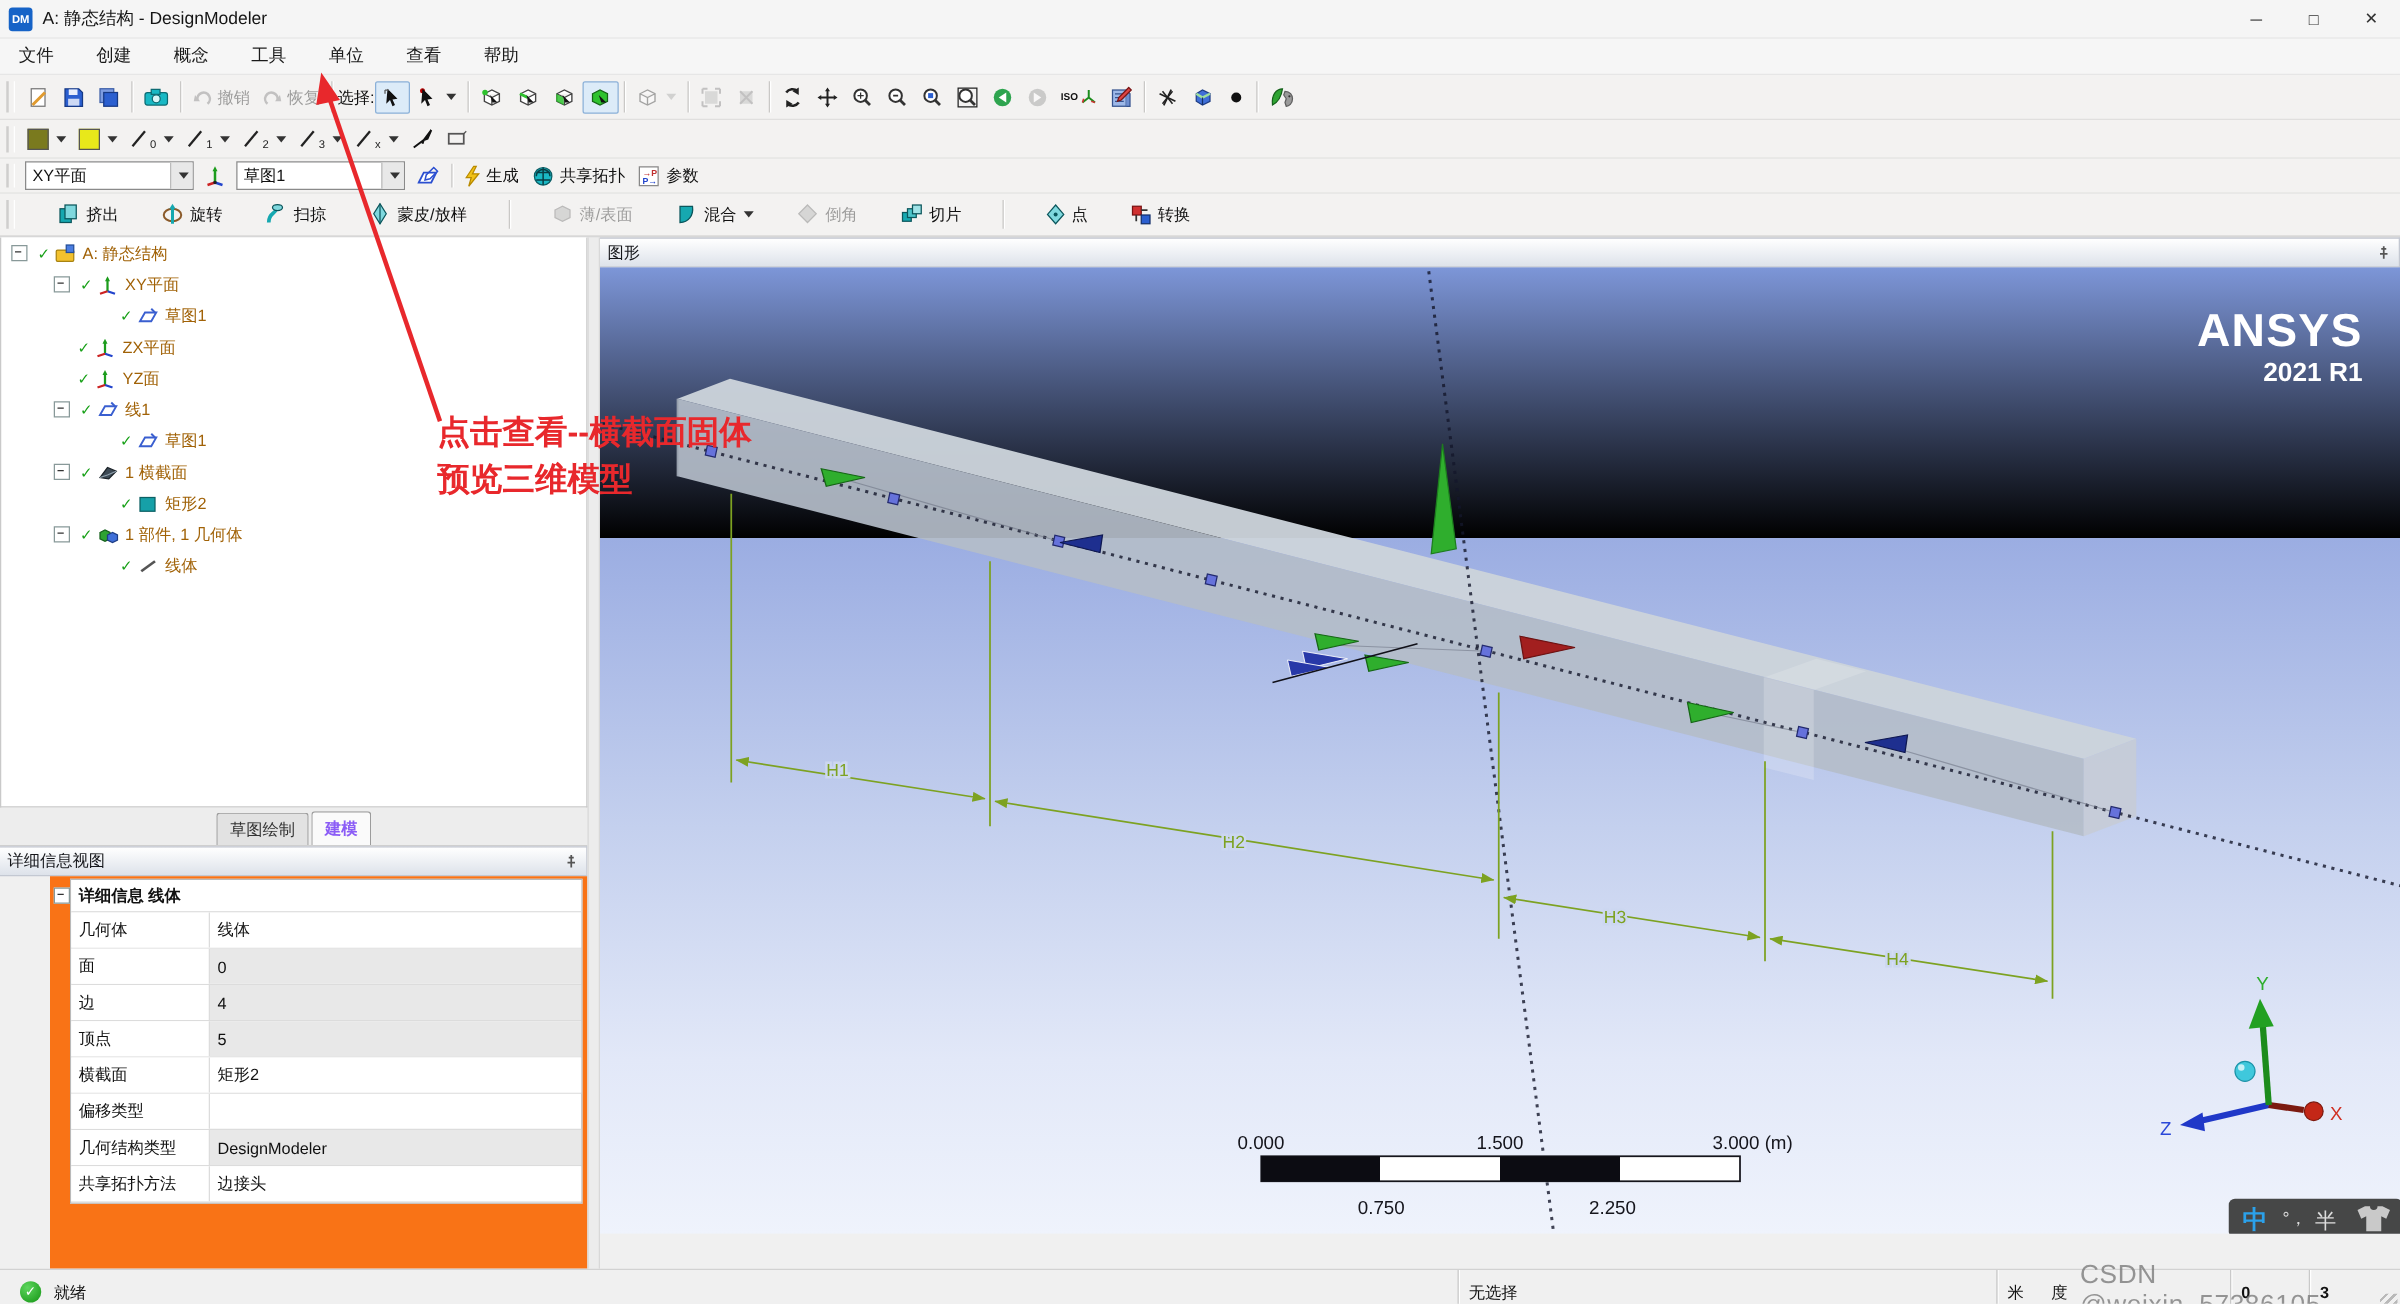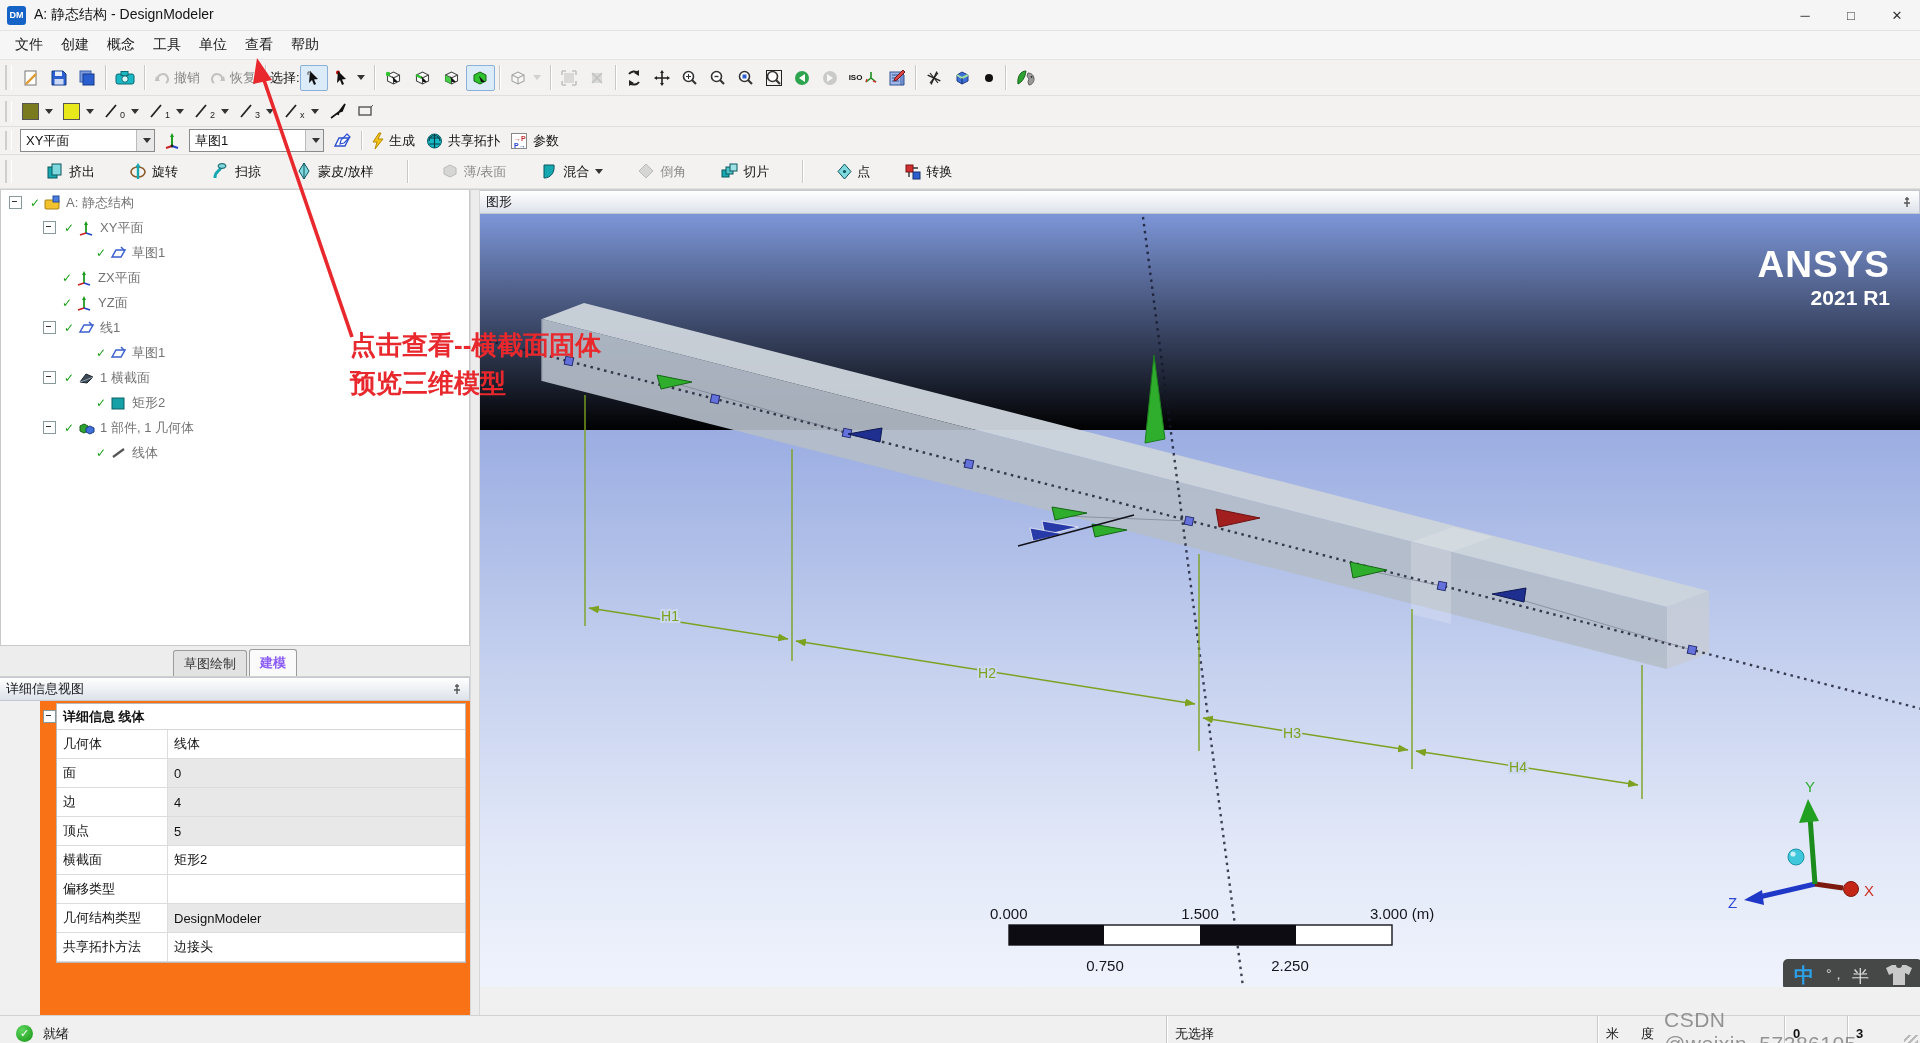--- a/index.html
+++ b/index.html
@@ -7,32 +7,32 @@
        font-family:"Liberation Sans","DejaVu Sans",sans-serif;background:#f0f0f0;color:#111;
        font-size:13px;-webkit-font-smoothing:antialiased;}
   
   .titlebar{height:30px;background:#f5f5f5;display:flex;align-items:center;border-bottom:1px solid #e3e3e3;}
   .appicon{width:19px;height:19px;margin:0 8px 0 7px;background:#1663c7;color:#fff;border-radius:3px;
            font-size:9px;font-weight:bold;display:flex;align-items:center;justify-content:center;}
   .wtitle{font-size:14px;color:#141414;}
   .wcontrols{margin-left:auto;display:flex;height:100%;}
   .wbtn{width:46px;height:100%;display:flex;align-items:center;justify-content:center;font-size:13px;color:#333;}
   
-  .menubar{height:28px;background:#f6f6f6;display:flex;align-items:center;padding-left:6px;border-bottom:1px solid #e6e6e6;}
+  .menubar{height:28px;background:#f6f6f6;display:flex;align-items:center;padding-left:6px;border-bottom:1px solid #e6e6e6;gap:16px;}
   .menu-item{padding:3px 9px;font-size:14px;color:#1a1a1a;}
   
   .tbar{display:flex;align-items:center;background:#f3f2f1;border-bottom:1px solid #e0dfde;padding:0 2px;}
   .tb1{height:35px;} .tb2{height:30px;} .tb3{height:27px;} .tb4{height:33px;gap:24px;}
   .grip{width:4px;height:70%;border-left:2px solid #cfcecd;border-right:1px solid #fff;margin:0 5px 0 3px;}
   .sep{width:1px;height:72%;background:#c9c8c6;margin:0 4px;box-shadow:1px 0 0 #fff;}
   .tbtn{display:flex;align-items:center;gap:4px;padding:2px 4px;border:1px solid transparent;border-radius:2px;height:26px;box-sizing:border-box;}
   .tbtn.pressed{border-color:#8ab0d8;background:#dcebf8;}
   .tbtn.disabled{opacity:.45;filter:grayscale(1);}
   .tlabel{font-size:13px;white-space:nowrap;}
-  .gray{color:#000000;}
+  .gray{color:#7f1d1d;}
   .ic{display:block;}
   .dda{width:0;height:0;border-left:4px solid transparent;border-right:4px solid transparent;border-top:5px solid #333;margin-left:2px;}
   .disabled .dda{border-top-color:#aaa;}
   .combo{width:128px;height:21px;background:#fff;border:1px solid #8a8a8a;display:flex;align-items:center;font-size:13px;padding-left:5px;position:relative;margin:0 3px;}
   .combo .cbtn{margin-left:auto;width:17px;height:100%;background:#e8e8e8;border-left:1px solid #bbb;display:flex;align-items:center;justify-content:center;}
   .sq{width:15px;height:15px;border:1px solid #555;}
   .subnum{font-size:9px;margin-left:-2px;margin-top:7px;color:#222;}
   
   .main{display:flex;height:825px;border-top:1px solid #cfcfcf;}
   .leftcol{width:470px;display:flex;flex-direction:column;background:#f0f0f0;}
@@ -41,21 +41,21 @@
   .phead{height:22px;background:linear-gradient(#ffffff,#dde2ea);border:1px solid #c3c8d2;border-left:none;
          display:flex;align-items:center;padding:0 6px;font-size:13px;color:#15161a;}
   .pin{margin-left:auto;}
   
   .tree-body{height:455px;background:#fff;border:1px solid #c9c9c9;border-top:none;overflow:hidden;position:relative;}
   .tree-row{display:flex;align-items:center;height:25px;white-space:nowrap;}
   .expbox{width:11px;height:11px;border:1px solid #899;background:#fff;position:relative;margin-right:8px;flex:0 0 auto;}
   .expbox::before{content:"";position:absolute;left:2px;top:4px;width:5px;height:1px;background:#333;}
   .check{color:#17a017;font-weight:bold;font-size:12px;margin-right:3px;flex:0 0 auto;}
   .ticon{width:18px;height:16px;margin-right:5px;flex:0 0 auto;}
-  .tlab{font-size:13px;color:#737373;}
+  .tlab{font-size:13px;color:#a16207;}
   
   .ptabs{height:30px;display:flex;align-items:flex-end;background:#ededed;padding:0 3px;gap:2px;border-bottom:1px solid #cfcfcf;justify-content:center;}
   .ptab{padding:4px 10px 3px;font-size:13px;border:1px solid #9c9c9c;border-bottom:none;border-radius:3px 3px 0 0;background:#e2e2e2;color:#333;}
   .ptab.active{background:#fafafa;height:19px;font-weight:bold;color:#8b5cf6;}
   
   .dwrap{flex:1;background:#f97316;padding:2px 4px 0 2px;margin-left:40px;}
   .dtable{border:1px solid #b9b9b9;background:#fff;margin-left:14px;position:relative;}
   .dgroup{display:flex;align-items:center;height:25px;border-bottom:1px solid #d7d7d7;font-weight:bold;padding-left:6px;font-size:13px;background:#fff;}
   .dminus{position:absolute;left:-14px;top:6px;}
   .drow{display:flex;height:28px;border-bottom:1px solid #dcdcdc;font-size:13px;}

